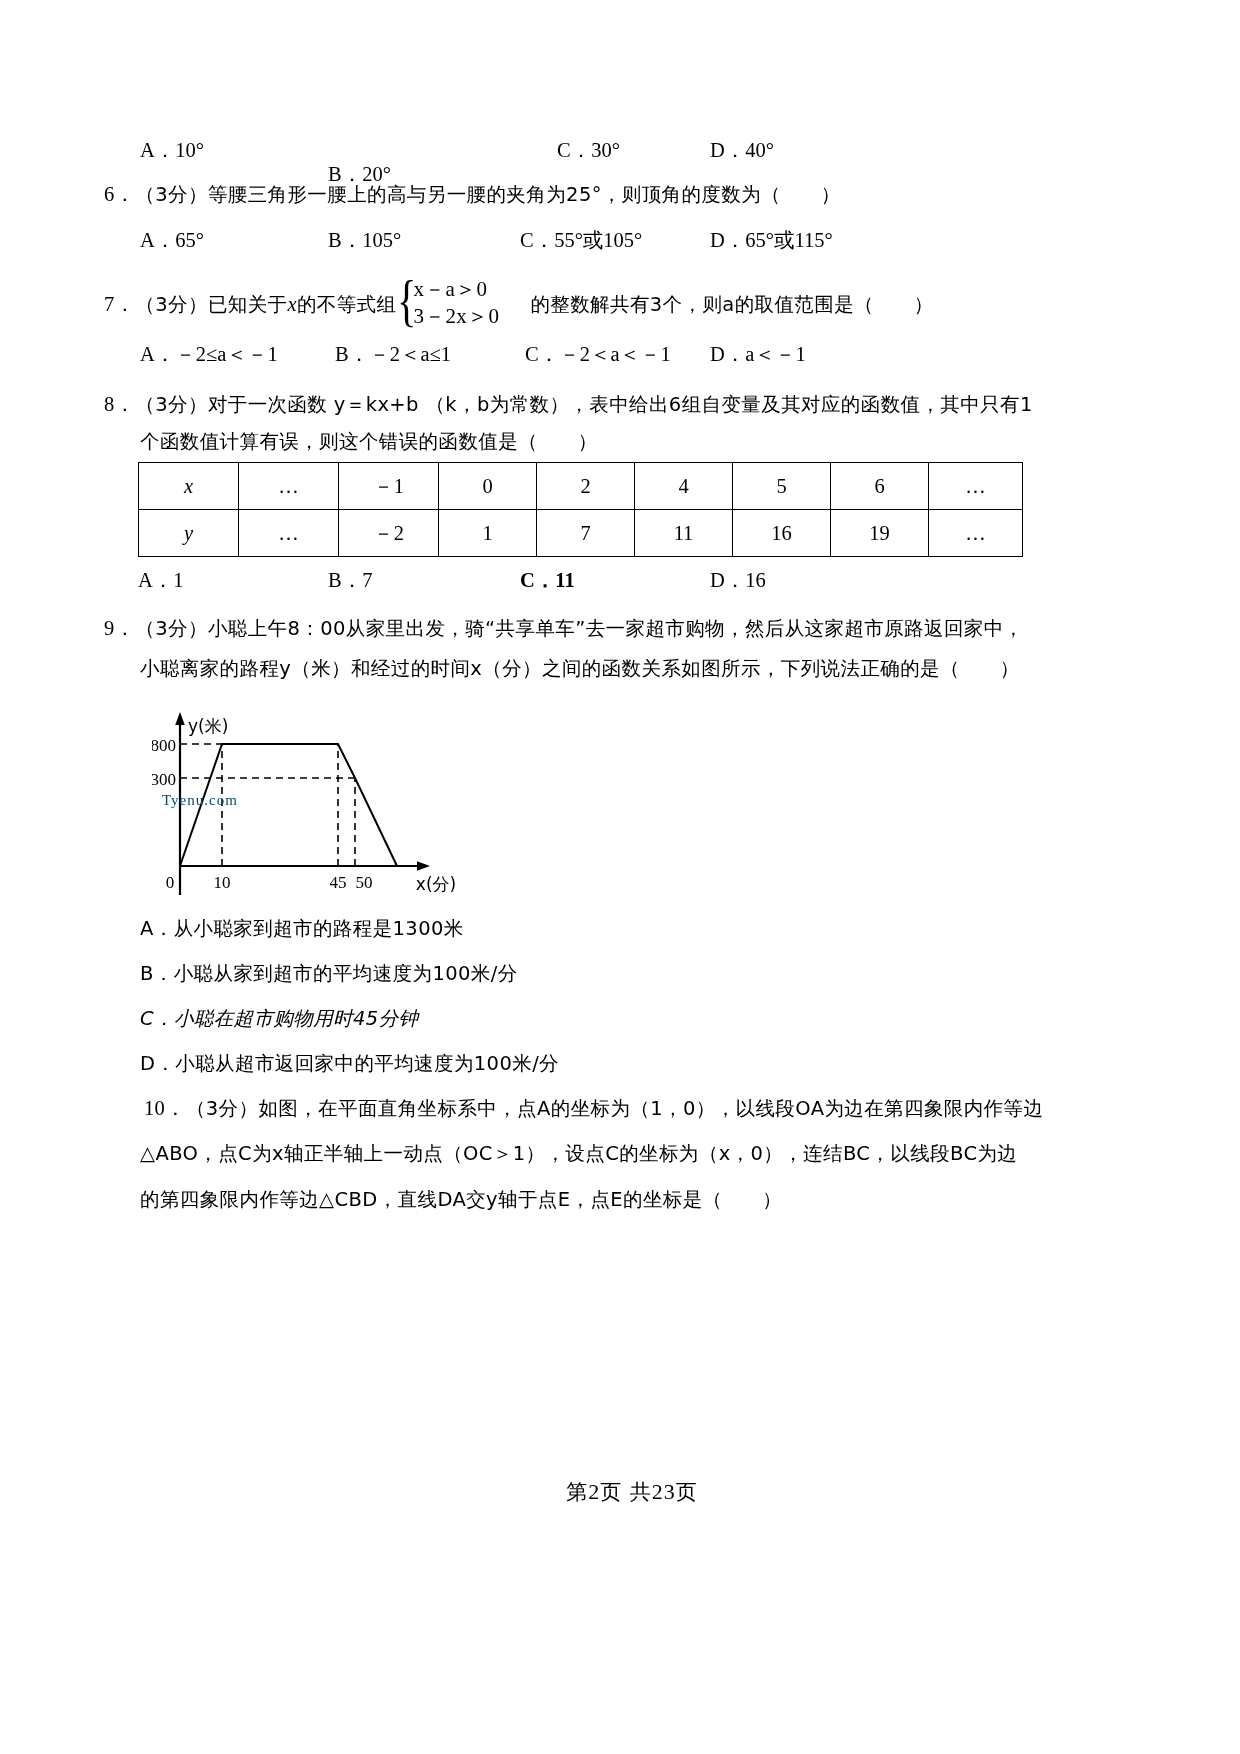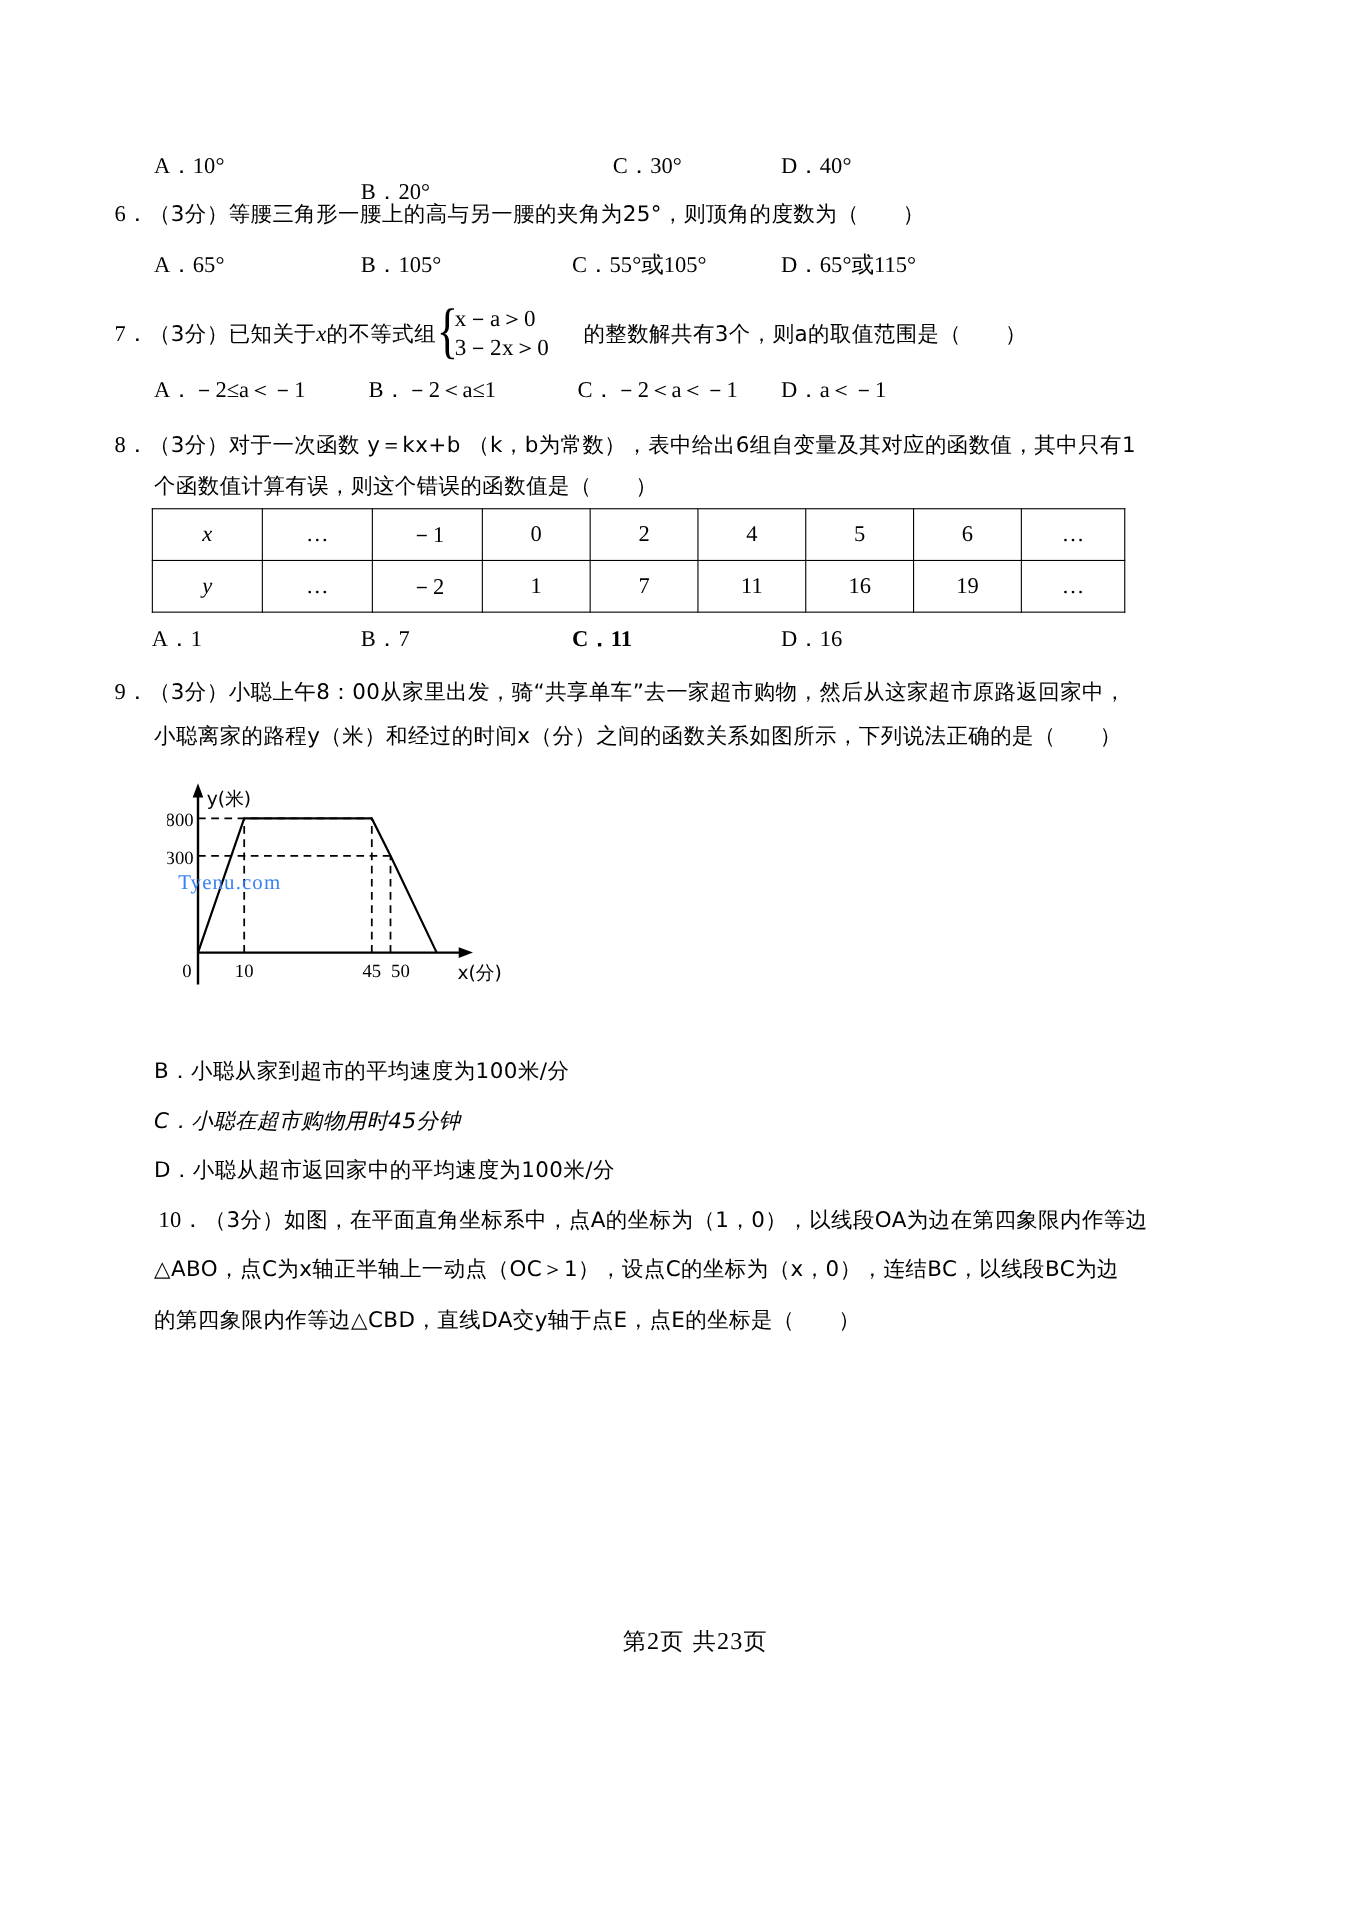--- a/index.html
+++ b/index.html
@@ -99,22 +99,22 @@
     padding: 0;
   }
   .dtable td.hd { font-style: italic; }
   
   .graph {
     position: absolute;
   }
   .wm {
     position: absolute;
     font-family: "Liberation Serif", "DejaVu Serif", serif;
-    font-size: 19px;
-    color: #3b82f6;
+    font-size: 15px;
+    color: #0c4a6e;
     letter-spacing: 1px;
   }
   
   .footer {
     position: absolute;
     left: 0;
     width: 1240px;
     text-align: center;
     font-family: "DejaVu Sans", "Liberation Sans", sans-serif;
     font-size: 21px;
@@ -238,20 +238,23 @@
     <text x="18" y="188" text-anchor="middle" font-family="Liberation Serif, serif" font-size="17" fill="#000">0</text>
     <text x="70" y="188" text-anchor="middle" font-family="Liberation Serif, serif" font-size="17" fill="#000">10</text>
     <text x="186" y="188" text-anchor="middle" font-family="Liberation Serif, serif" font-size="17" fill="#000">45</text>
     <text x="212" y="188" text-anchor="middle" font-family="Liberation Serif, serif" font-size="17" fill="#000">50</text>
 
     <text x="36" y="32" font-family="DejaVu Sans, sans-serif" font-size="17" fill="#000">y(米)</text>
     <text x="284" y="190" text-anchor="middle" font-family="DejaVu Sans, sans-serif" font-size="17" fill="#000">x(分)</text>
   </svg>
   <div class="wm" style="left:150px; top:792px;">Tyenu.com</div>
 
+  <div class="qline" style="left:128px; top:915px;">
+    <span class="cjk">A．从小聪家到超市的路程是1300米</span>
+  </div>
   <div class="qline" style="left:128px; top:960px;">
     <span class="cjk">B．小聪从家到超市的平均速度为100米/分</span>
   </div>
   <div class="qline" style="left:128px; top:1005px;font-style:italic;">
     <span class="cjk">C．小聪在超市购物用时45分钟</span>
   </div>
   <div class="qline" style="left:128px; top:1050px;">
     <span class="cjk">D．小聪从超市返回家中的平均速度为100米/分</span>
   </div>
 

